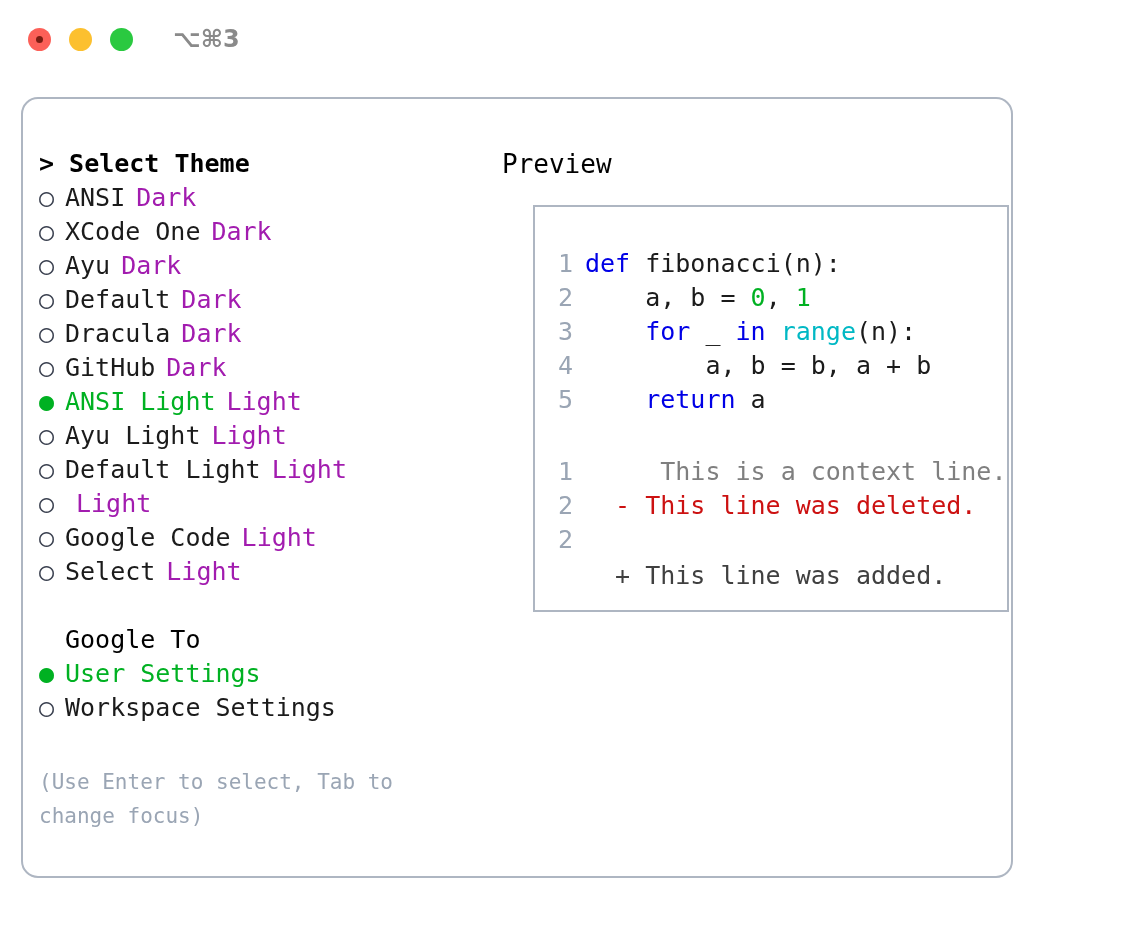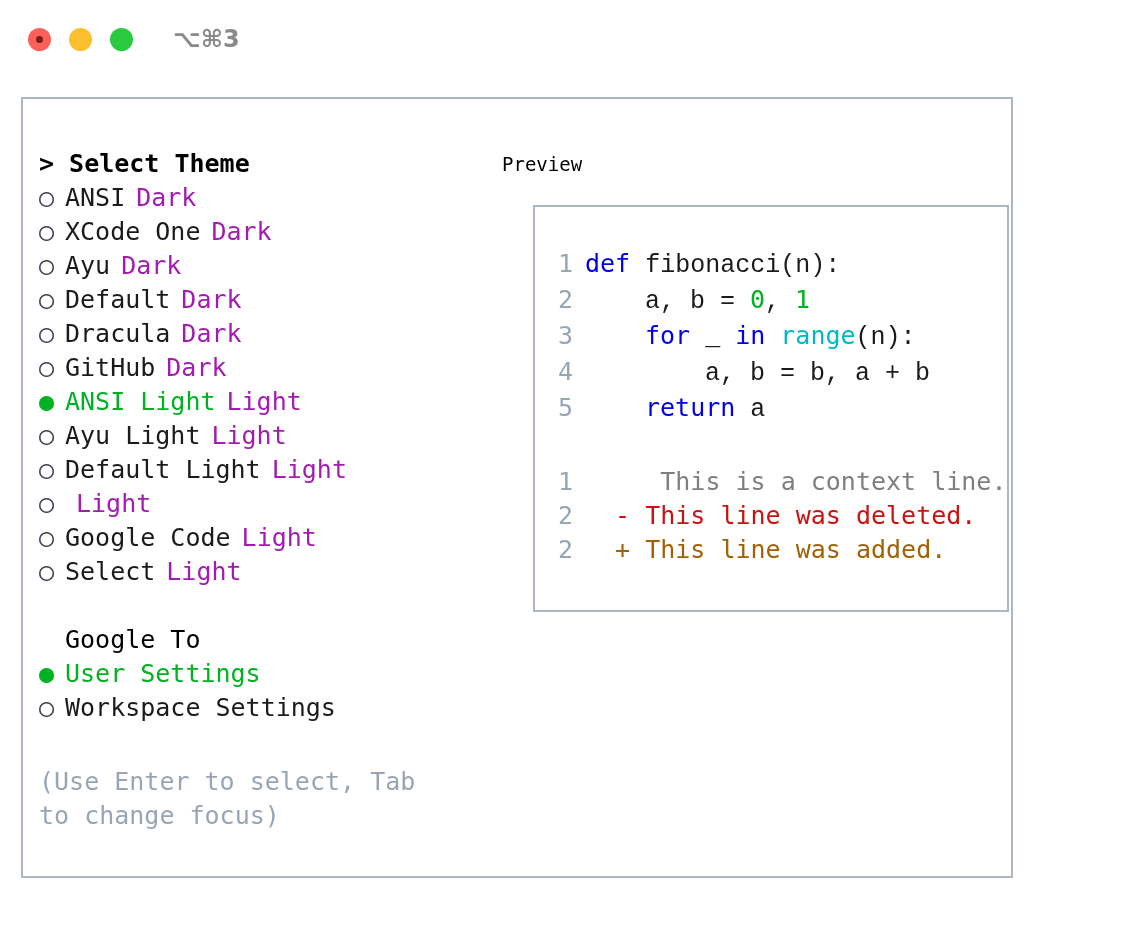--- a/index.html
+++ b/index.html
@@ -64,21 +64,21 @@
   }
 
   
   .panel {
     position: absolute;
     left: 21px;
     top: 97px;
     width: 992px;
     height: 781px;
     border: 2px solid #aeb6c2;
-    border-radius: 0;
+    border-radius: 17px;
     box-sizing: border-box;
   }
 
   .panel-inner {
     position: absolute;
     left: 0; top: 0; right: 0; bottom: 0;
   }
 
   
   .left-col {
@@ -121,30 +121,30 @@
   .opt-name.sel { color: #00b122; }
   .opt-variant {
     color: #a21caf;
     margin-left: 11px;
   }
 
   .spacer-34 { height: 34px; }
   .spacer-40 { height: 40px; }
 
   .hint {
-    font-size: 25px;
+    font-size: 21px;
     line-height: 34px;
     color: #9aa5b4;
     white-space: pre-wrap;
     width: 420px;
   }
 
   
   .preview-title {
-    font-size: 19px;
+    font-size: 26px;
     line-height: 34px;
     color: #000000;
     white-space: pre;
   }
   .preview-box {
     position: absolute;
     left: 31px;
     top: 58px;
     width: 476px;
     height: 407px;
@@ -169,26 +169,26 @@
     flex: none;
     text-align: right;
     color: #9aa5b4;
     margin-right: 12px;
   }
   .code-text { white-space: pre; }
 
   .tok-kw   { color: #0000e6; }
   .tok-fn   { color: #00b8c4; }
   .tok-num  { color: #00b122; }
-  .tok-plain{ color: #1b1b1b; font-family: Liberation Mono, monospace; }
+  .tok-plain{ color: #1b1b1b; }
 
   .diff-gap { height: 38px; }
   .diff-ctx { color: #7f7f7f; }
   .diff-del { color: #cc1111; }
-  .diff-add { color: #a16207; }
+  .diff-add { color: #404040; margin-top: 36px; }
 </style>
 </head>
 <body>
 
 <div class="window">
 
   <div class="titlebar">
     <div class="dot red"></div>
     <div class="dot yellow"></div>
     <div class="dot green"></div>

